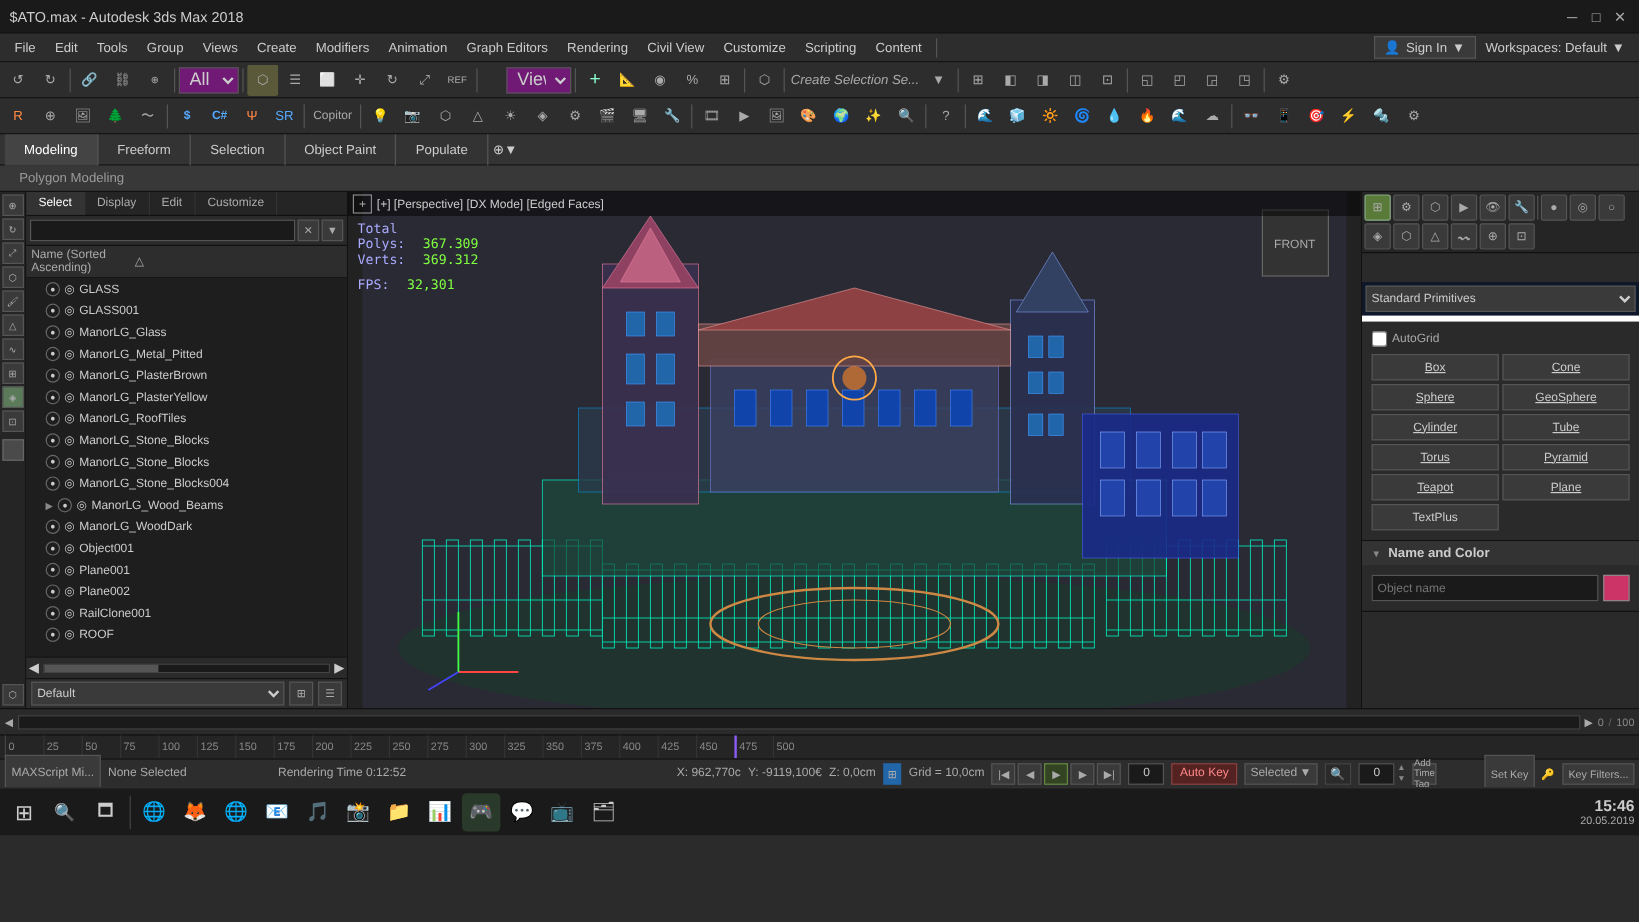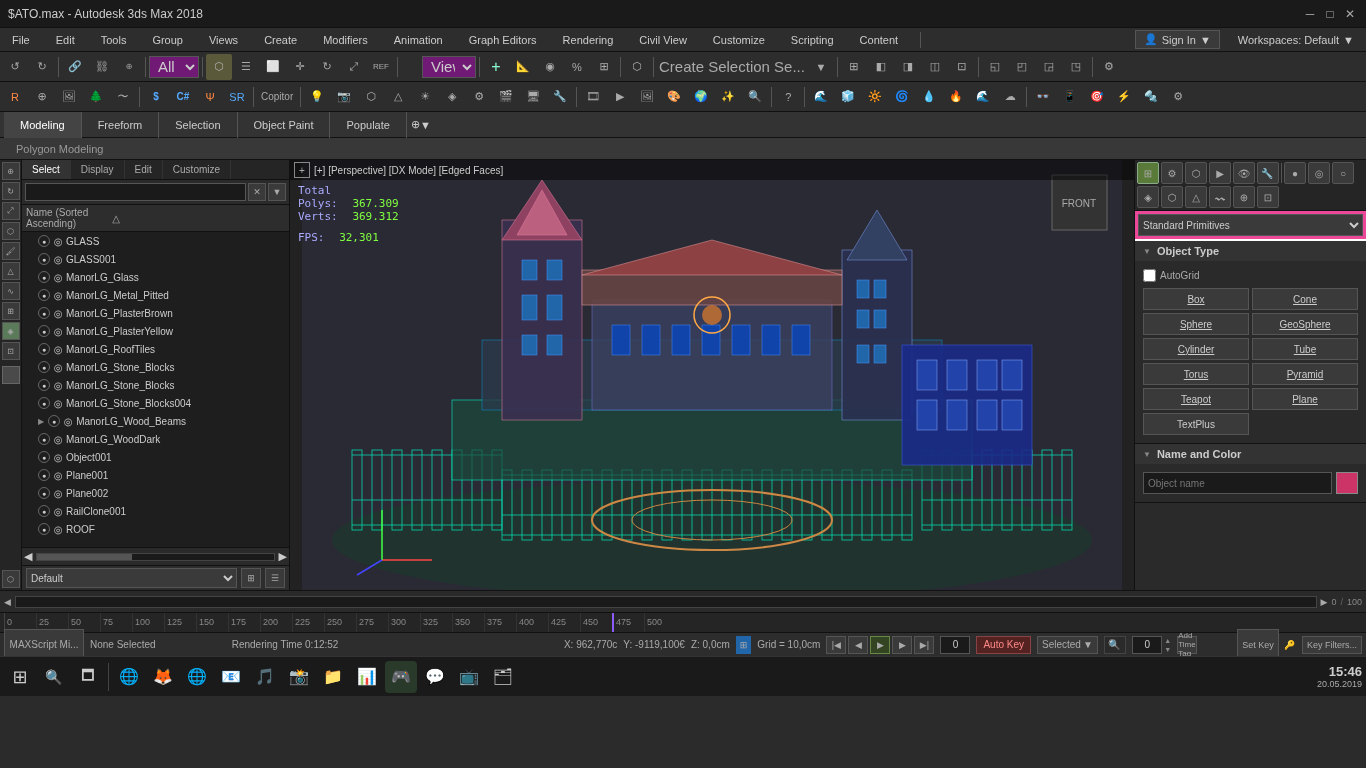--- a/index.html
+++ b/index.html
@@ -5,21 +5,21 @@
     * { margin: 0; padding: 0; box-sizing: border-box; }
     body { width: 1366px; height: 768px; background: #2b2b2b; font-family: 'Segoe UI', Arial, sans-serif; font-size: 11px; color: #ccc; overflow: hidden; }
 
     
     #titlebar { display: flex; align-items: center; justify-content: space-between; background: #1a1a1a; height: 28px; padding: 0 8px; border-bottom: 1px solid #111; }
     #titlebar .title { color: #ccc; font-size: 12px; }
     #titlebar .win-controls { display: flex; gap: 4px; }
     #titlebar .win-controls span { width: 16px; height: 16px; display: flex; align-items: center; justify-content: center; cursor: pointer; font-size: 12px; color: #aaa; }
 
     
-    #menubar { display: flex; align-items: center; background: #2d2d2d; height: 24px; border-bottom: 1px solid #111; padding: 0 4px; gap: 10px; }
+    #menubar { display: flex; align-items: center; background: #2d2d2d; height: 24px; border-bottom: 1px solid #111; padding: 0 4px; gap: 0; }
     #menubar .menu-item { padding: 2px 8px; color: #ccc; cursor: pointer; font-size: 11px; height: 24px; display: flex; align-items: center; }
     #menubar .separator { width: 1px; background: #555; height: 16px; margin: 0 4px; }
     #menubar .sign-in { margin-left: auto; display: flex; align-items: center; background: #3a3a3a; border: 1px solid #555; padding: 2px 8px; cursor: pointer; gap: 4px; }
     #menubar .workspaces { display: flex; align-items: center; gap: 4px; padding: 2px 8px; }
     .tb-btn { width: 26px; height: 26px; display: flex; align-items: center; justify-content: center; cursor: pointer; border: 1px solid transparent; color: #aaa; font-size: 11px; border-radius: 2px; }
     .tb-sep { width: 1px; background: #555; height: 20px; margin: 0 2px; }
     .tb-dropdown { height: 22px; background: #701a75; border: 1px solid #555; color: #ccc; padding: 0 4px; font-size: 15px; cursor: pointer; }
 
     
     #tabbar { display: flex; align-items: center; background: #333; height: 26px; border-bottom: 1px solid #111; padding: 0 4px; gap: 0; }
@@ -188,21 +188,21 @@
     </select>
     <div class="tb-sep"></div>
     <div class="tb-btn" style="font-size:16px;color:#8fc;">+</div>
     <div class="tb-btn">📐</div>
     <div class="tb-btn">◉</div>
     <div class="tb-btn">%</div>
     <div class="tb-btn">⊞</div>
     <div class="tb-sep"></div>
     <div class="tb-btn">⬡</div>
     <div class="tb-sep"></div>
-    <div style="font-size:15px;color:#aaa;padding:0 2px;">Create Selection Se...</div>
+    <div style="font-size:11px;color:#aaa;padding:0 2px;font-style:italic;">Create Selection Se...</div>
     <div class="tb-btn">▼</div>
     <div class="tb-sep"></div>
 
     <div class="tb-btn">⊞</div>
     <div class="tb-btn">◧</div>
     <div class="tb-btn">◨</div>
     <div class="tb-btn">◫</div>
     <div class="tb-btn">⊡</div>
     <div class="tb-sep"></div>
     <div class="tb-btn">◱</div>
@@ -616,28 +616,27 @@
         <div class="rp-btn">◎</div>
         <div class="rp-btn">○</div>
         <div class="rp-btn">◈</div>
         <div class="rp-btn">⬡</div>
         <div class="rp-btn">△</div>
         <div class="rp-btn">〰</div>
         <div class="rp-btn">⊕</div>
         <div class="rp-btn">⊡</div>
       </div>
 
-      <div style="padding:3px;background:#ec4899;border-bottom:2px solid #ffffff;">
+      <div style="padding:3px;background:#0f172a;border-bottom:5px solid #ffffff;margin-top:24px;">
         <select style="width:100%;height:22px;background:#3a3a3a;border:1px solid #555;color:#ccc;font-size:10px;">
           <option>Standard Primitives</option>
         </select>
       </div>
 
       <div class="rp-section">
-        <div class="rp-section-header">Object Type</div>
         <div class="rp-section-content">
           <div class="autogrid">
             <input type="checkbox" style="">
             <span>AutoGrid</span>
           </div>
           <div class="obj-type-grid">
             <div class="obj-type-btn">Box</div>
             <div class="obj-type-btn">Cone</div>
             <div class="obj-type-btn">Sphere</div>
             <div class="obj-type-btn">GeoSphere</div>

